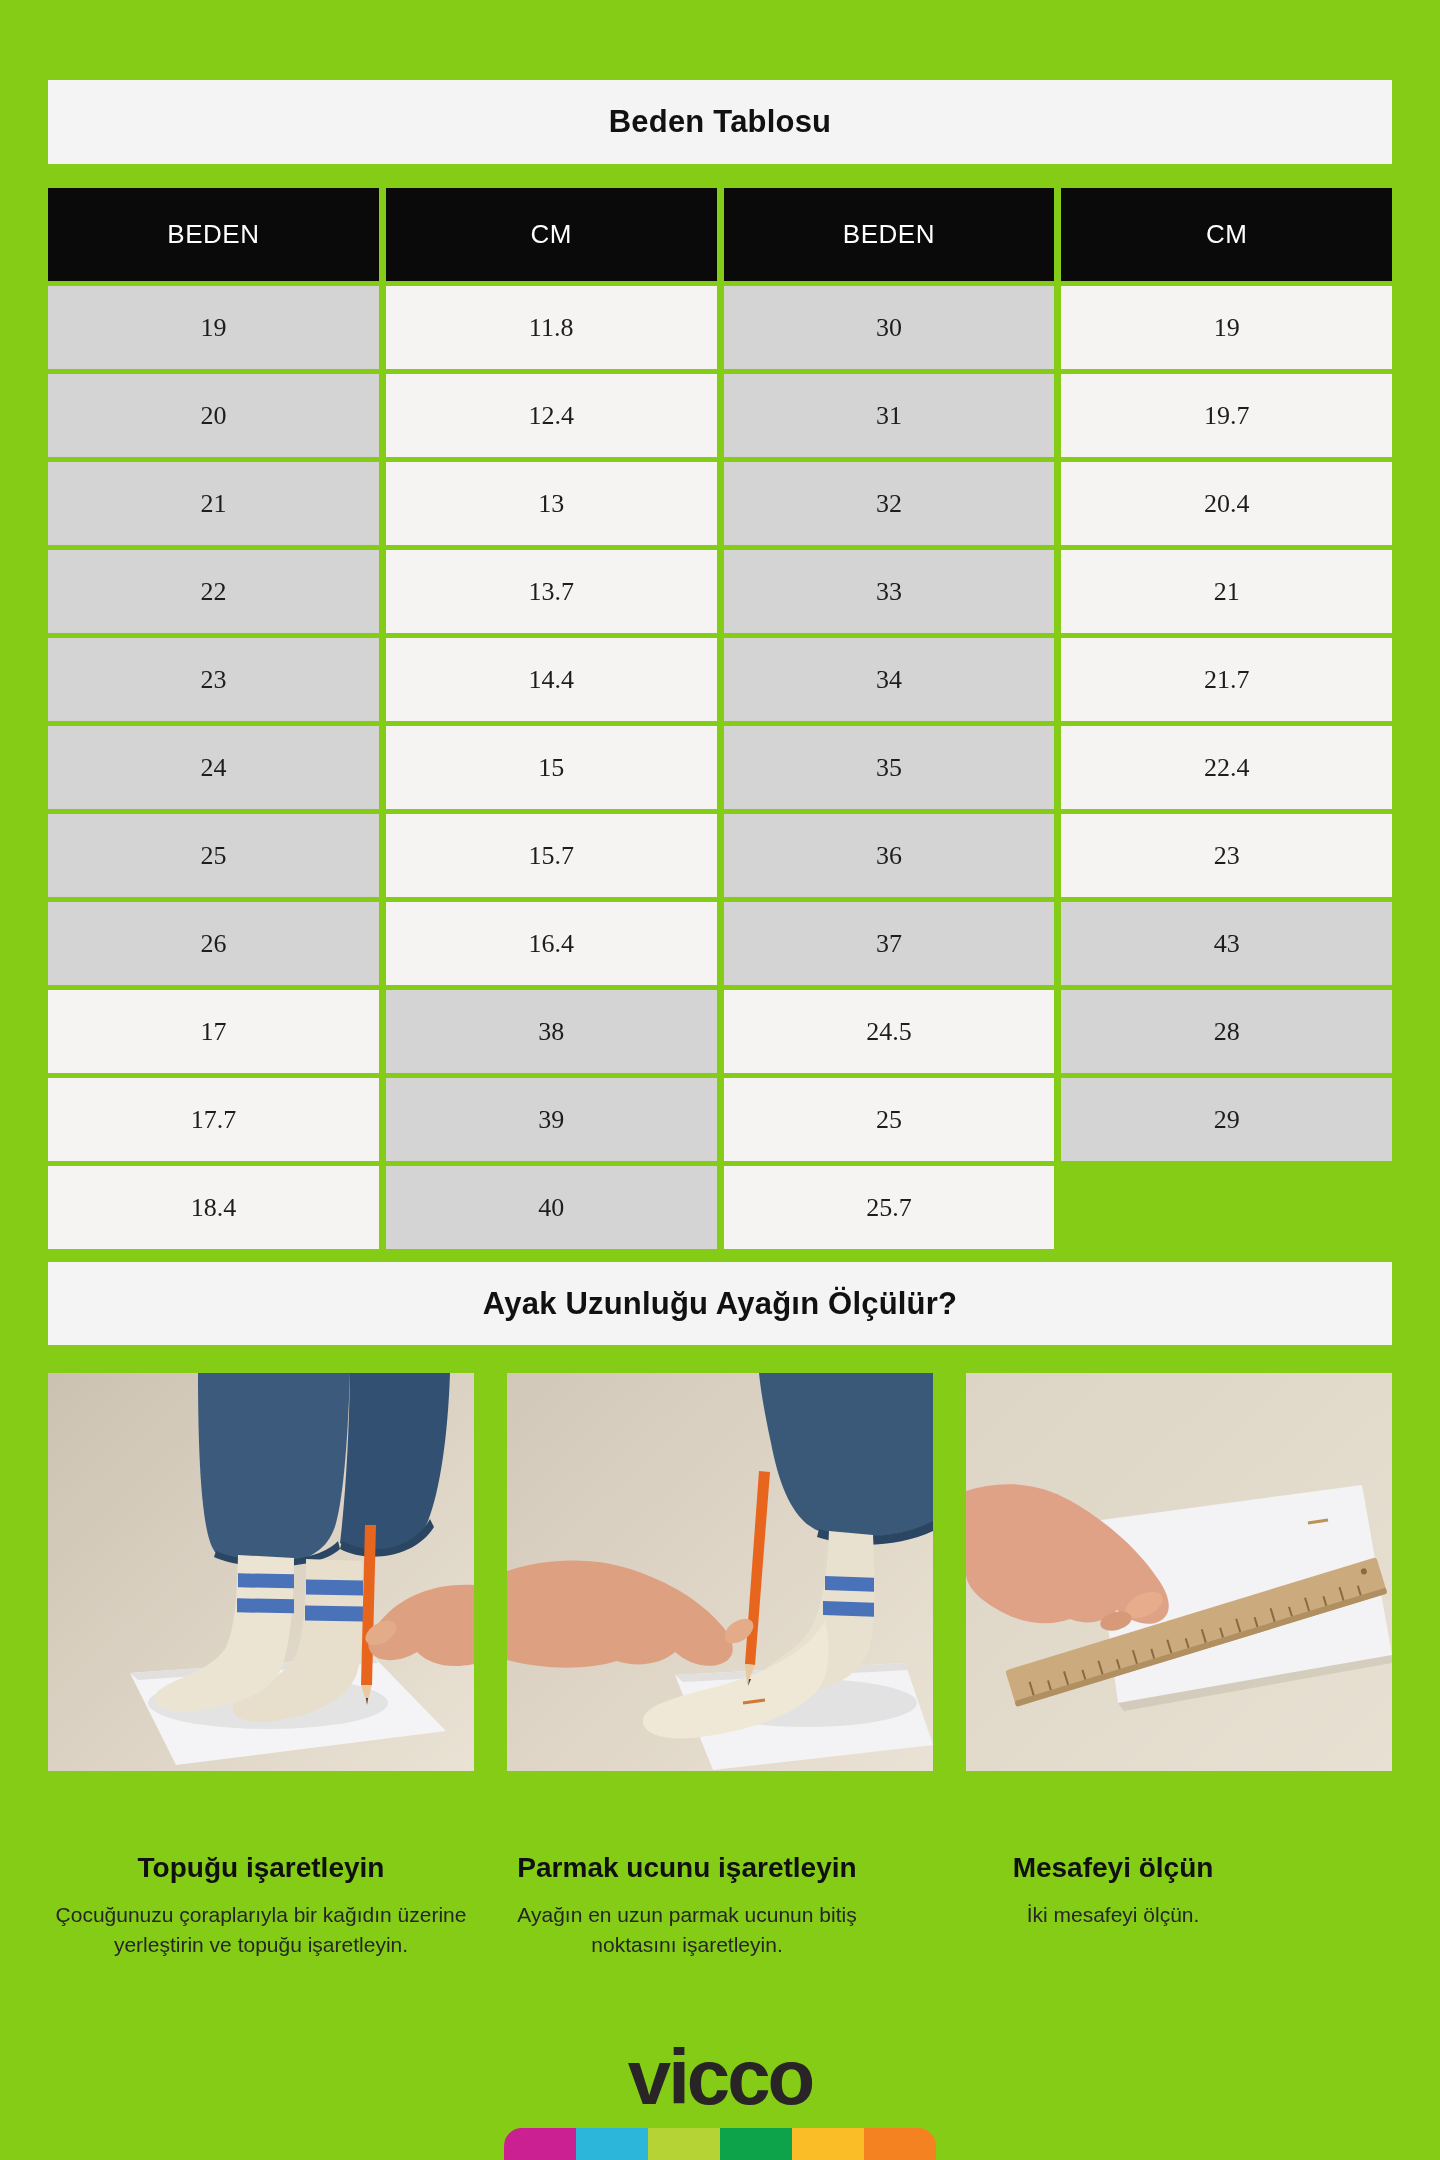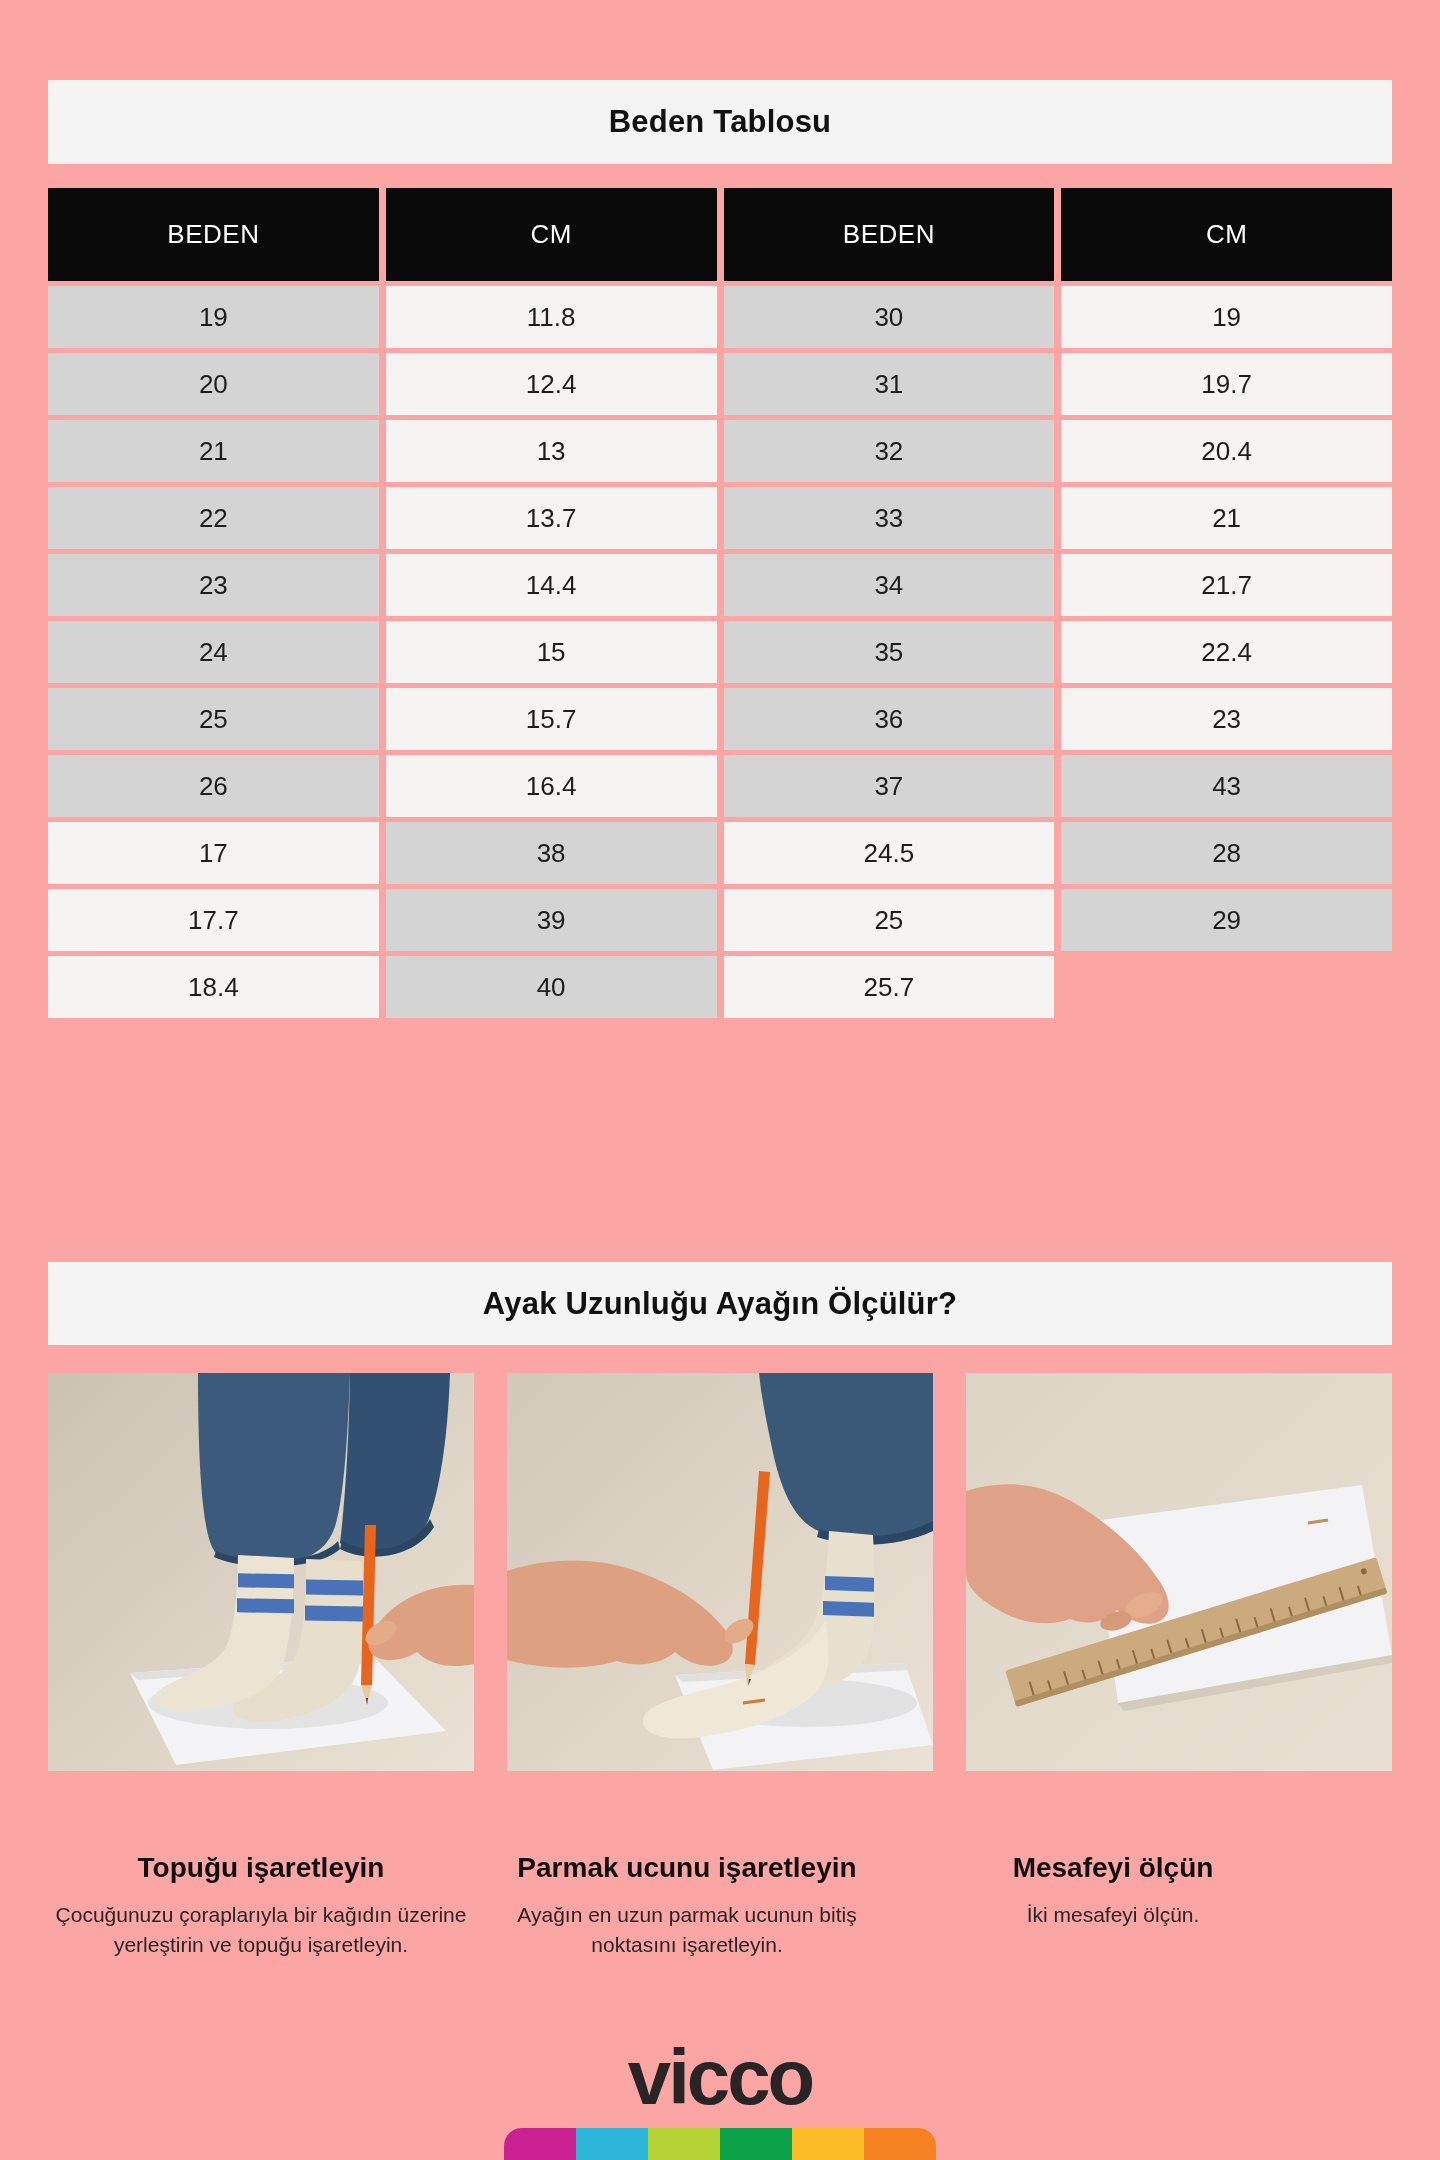--- a/index.html
+++ b/index.html
@@ -1,18 +1,18 @@
 <!DOCTYPE html>
 <html><head>
 <meta charset="utf-8">
 <style>
   html,body { margin:0; padding:0; background:#ffffff; }
   .page {
     position:relative; width:1440px; height:2160px; margin:0 auto;
-    background:#fca5a5; overflow:hidden;
+    background:#84cc16; overflow:hidden;
     font-family:"Liberation Sans", sans-serif; color:#1d1d1d;
   }
   .banner {
     position:absolute; left:48px; width:1344px; height:84px;
     background:#f4f4f4; display:flex; align-items:center; justify-content:center;
   }
   .banner h1, .banner h2 { margin:0; font-size:31px; font-weight:bold; color:#111; letter-spacing:0.2px; }
   .banner.title-banner { top:80px; }
   .banner.howto-banner { top:1262px; height:83px; }
 
@@ -20,22 +20,22 @@
     position:absolute; left:48px; top:188px; width:1344px;
     display:grid; grid-template-columns:repeat(4,1fr);
     column-gap:7px; row-gap:5px;
   }
   .size-table .hcell {
     height:93px; background:#0a0a0a; color:#ffffff;
     display:flex; align-items:center; justify-content:center;
     font-size:26px; letter-spacing:0.5px;
   }
   .size-table .cell {
-    height:62px; display:flex; align-items:center; justify-content:center;
-    font-size:26px; color:#1d1d1d;
+    height:83px; display:flex; align-items:center; justify-content:center;
+    font-size:26px; color:#1d1d1d;font-family:Liberation Serif, serif;
   }
   .size-table .cell.size { background:#d4d4d4; }
   .size-table .cell.cm   { background:#f5f4f2; }
 
   .photos {
     position:absolute; left:48px; top:1373px; width:1344px;
     display:flex; gap:33px;
   }
   .photo { width:426px; height:398px; overflow:hidden; }
   .photo svg { display:block; }

